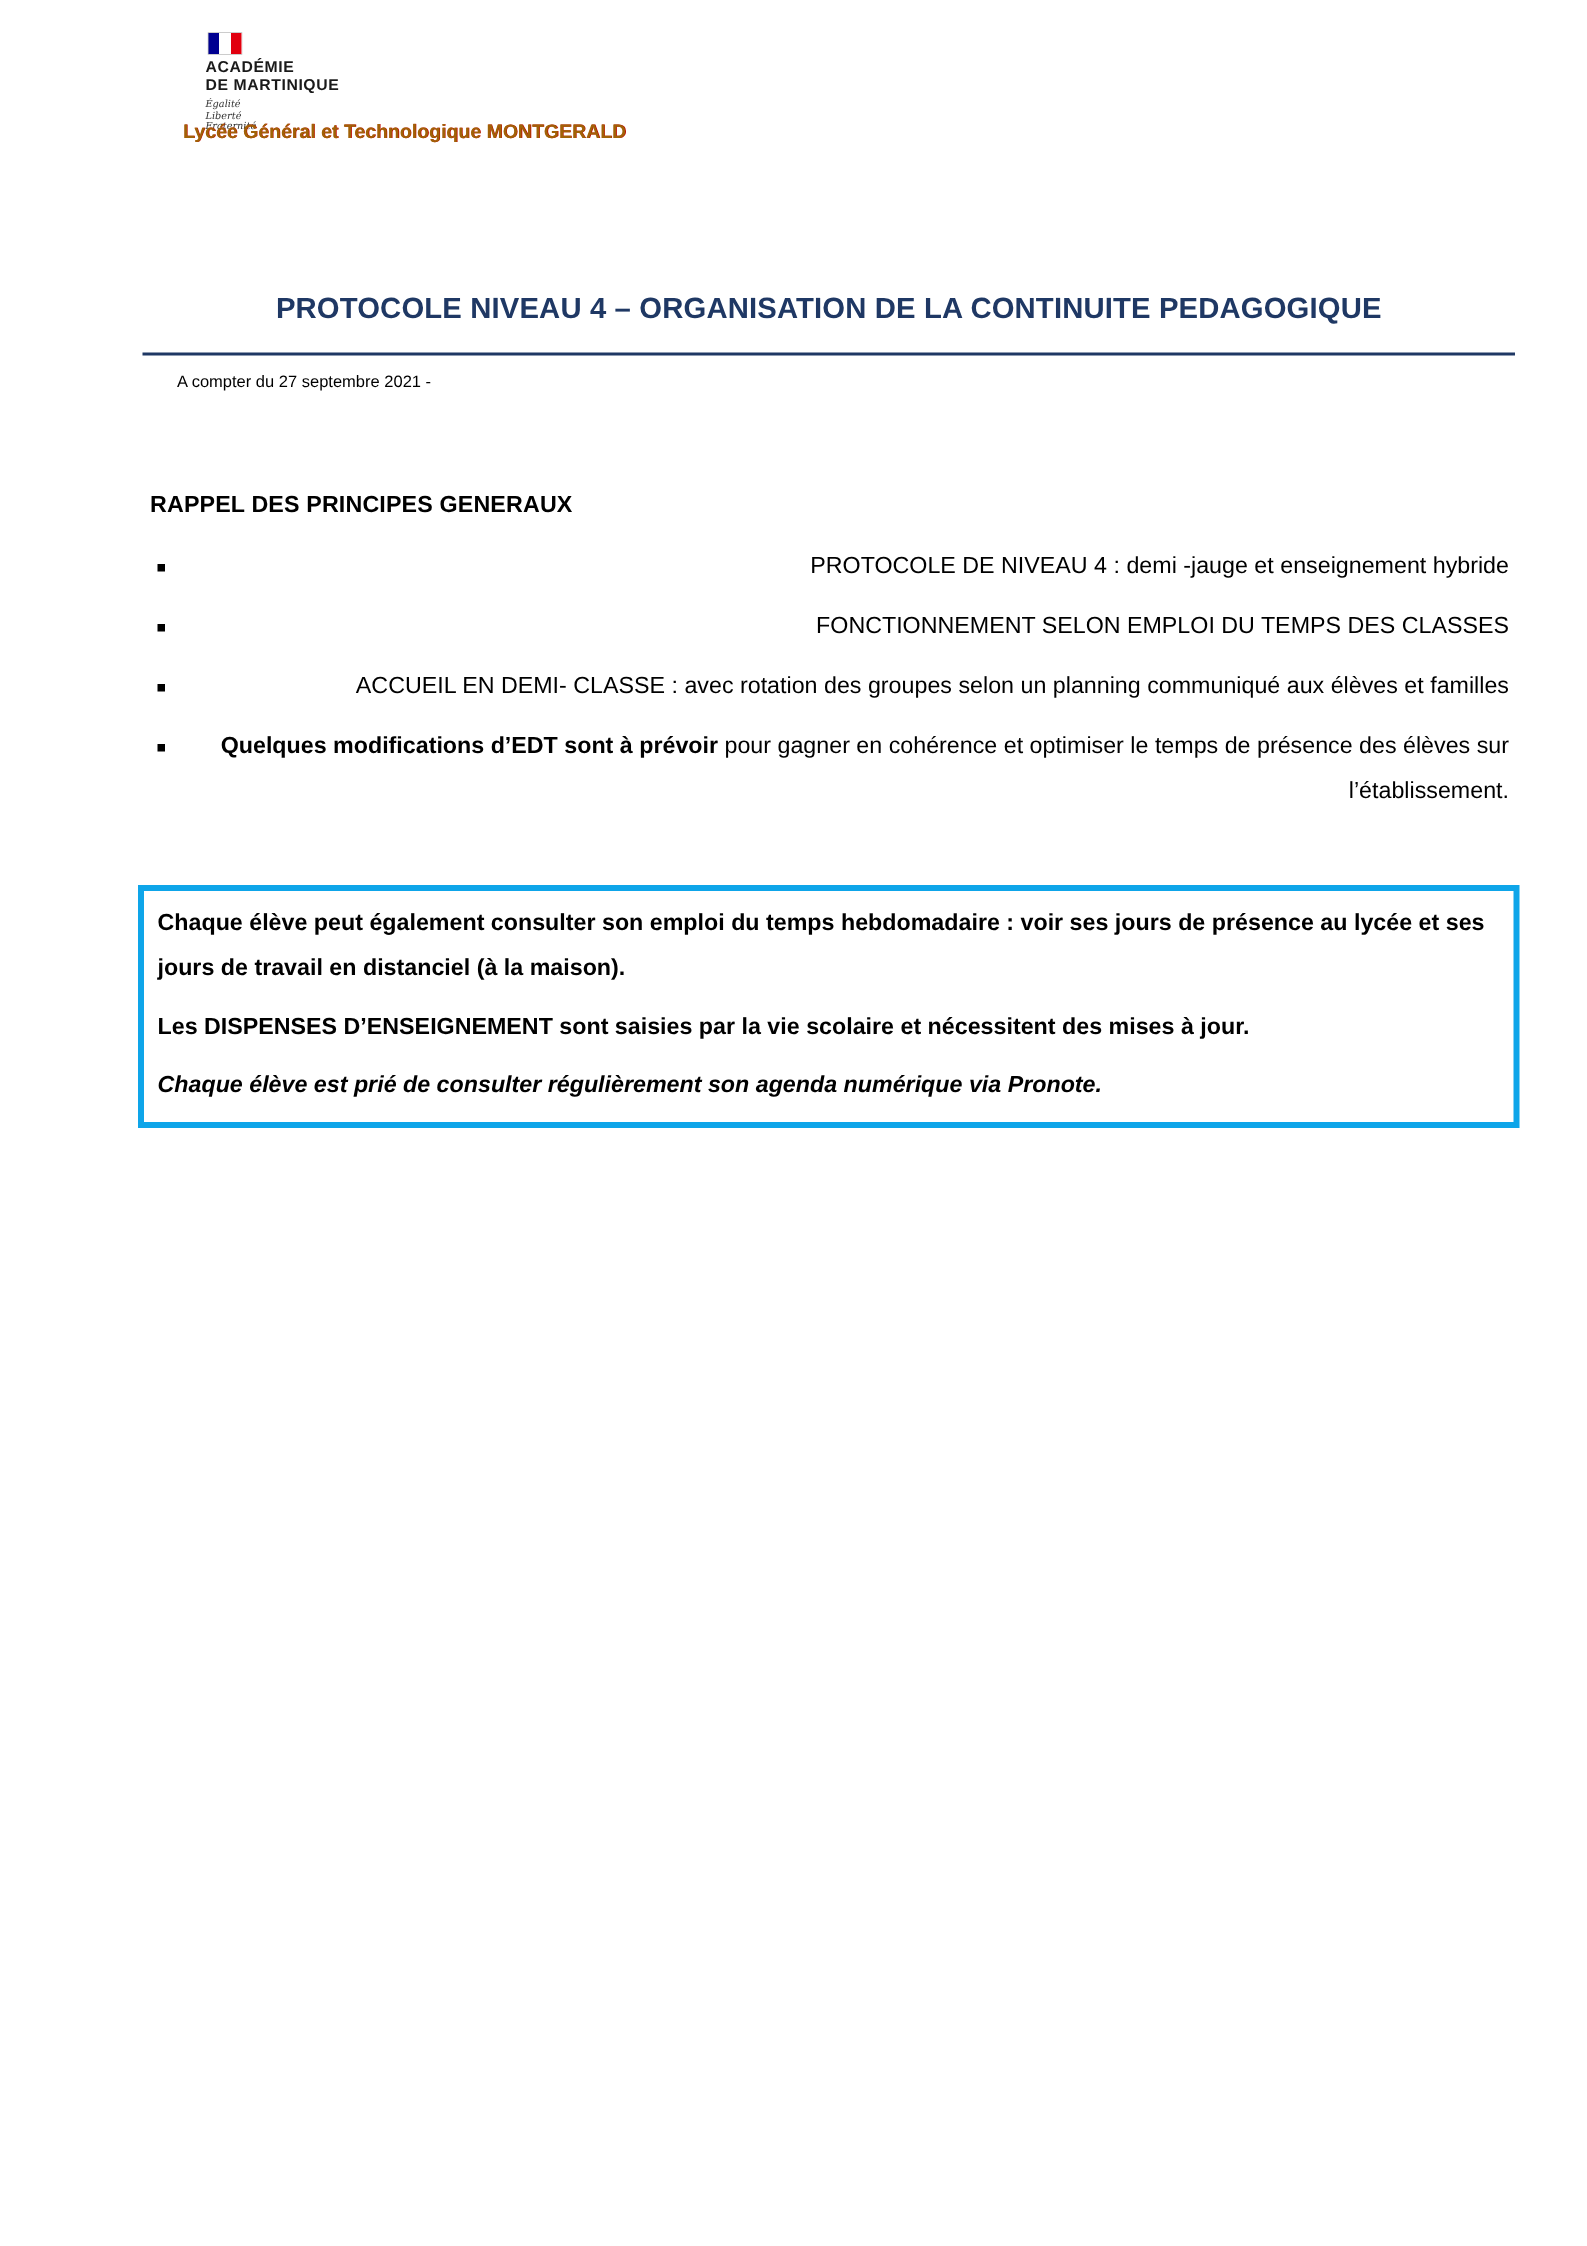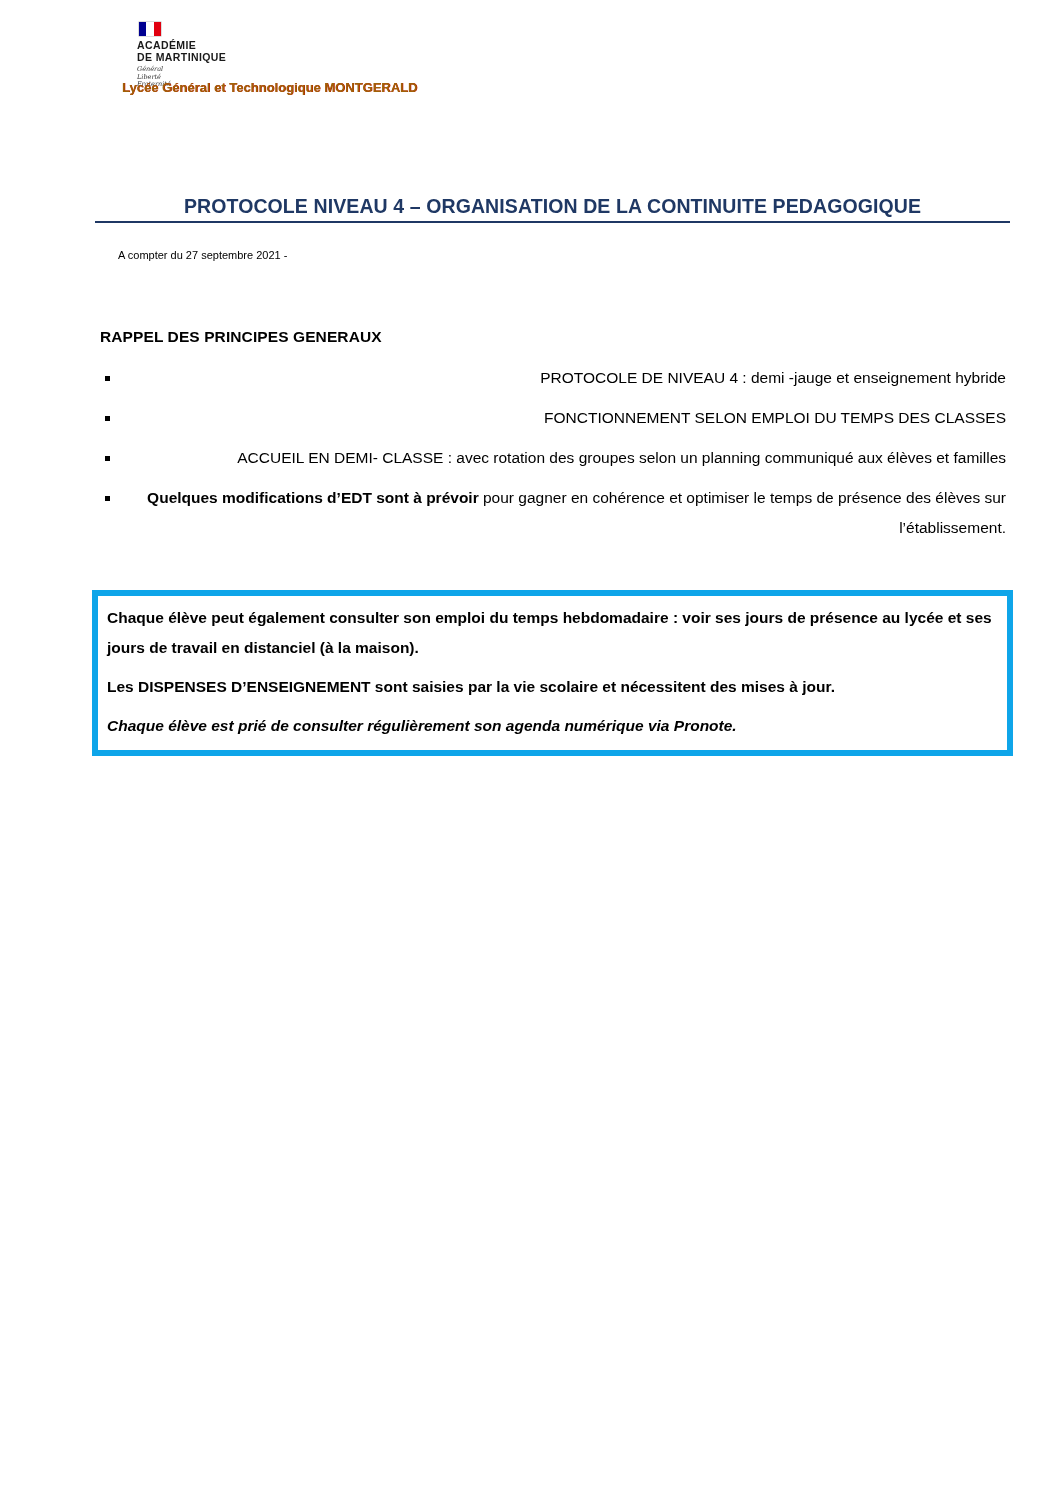--- a/index.html
+++ b/index.html
@@ -37,21 +37,21 @@
   .school-name {
     position: absolute; left: 122px; top: 80px;
     font-size: 13px; font-weight: 700; color: #a16207;
     text-shadow: 0.4px 0 0 #c00000;
   }
 
   
   .title-wrap {
     position: absolute; left: 95px; top: 194px; width: 915px;
     border-bottom: 2px solid #1f3864;
-    padding-bottom: 3px; text-align: center;
+    padding-bottom: 17px; text-align: center;
   }
   .doc-title {
     font-size: 19.5px; font-weight: 700; color: #1f3864;
     line-height: 24px; letter-spacing: 0.1px;
   }
 
   .date-line {
     position: absolute; left: 100px; top: 244px;
     font-size: 11px; font-weight: 400; line-height: 22px; margin-left: 18px;
   }
@@ -66,21 +66,21 @@
   .marker {
     flex: 0 0 5px; width: 5px; height: 5px; background: #000;
     margin-left: 5px; margin-right: 8px; margin-top: 13px;
   }
   .bullet-text { flex: 1 1 auto; font-size: 15.5px; line-height: 30px; text-align: right; }
   .bullet-text b { font-weight: 700; }
 
   
   .info-box {
     position: absolute; left: 92px; top: 590px; width: 921px;
-    border: 6px solid #0ea5e9;
+    border: 4px solid #0ea5e9;
     padding: 7px 10px 9px 9px;
     background: #ffffff;
   }
   .box-par {
     font-size: 15.5px; font-weight: 700; line-height: 30px;
     margin-bottom: 9px;
   }
   .box-par:last-child { margin-bottom: 0; font-style: italic; }
 </style>
 </head>
@@ -90,21 +90,21 @@
 
   <div class="logo-block">
     <div class="flag">
       <span class="stripe s-blue"></span>
         <span class="stripe s-white"></span>
         <span class="stripe s-red"></span>
     </div>
     <div class="academy-line">ACADÉMIE</div>
     <div class="academy-line">DE MARTINIQUE</div>
     <div class="motto">
-      <div>Général</div>
+      <div>Égalité</div>
       <div>Liberté</div>
       <div>Fraternité</div>
     </div>
   </div>
 
   <div class="school-name">Lycée Général et Technologique MONTGERALD</div>
 
   <div class="title-wrap">
     <h1 class="doc-title">PROTOCOLE NIVEAU 4 – ORGANISATION DE LA CONTINUITE PEDAGOGIQUE</h1>
   </div>

